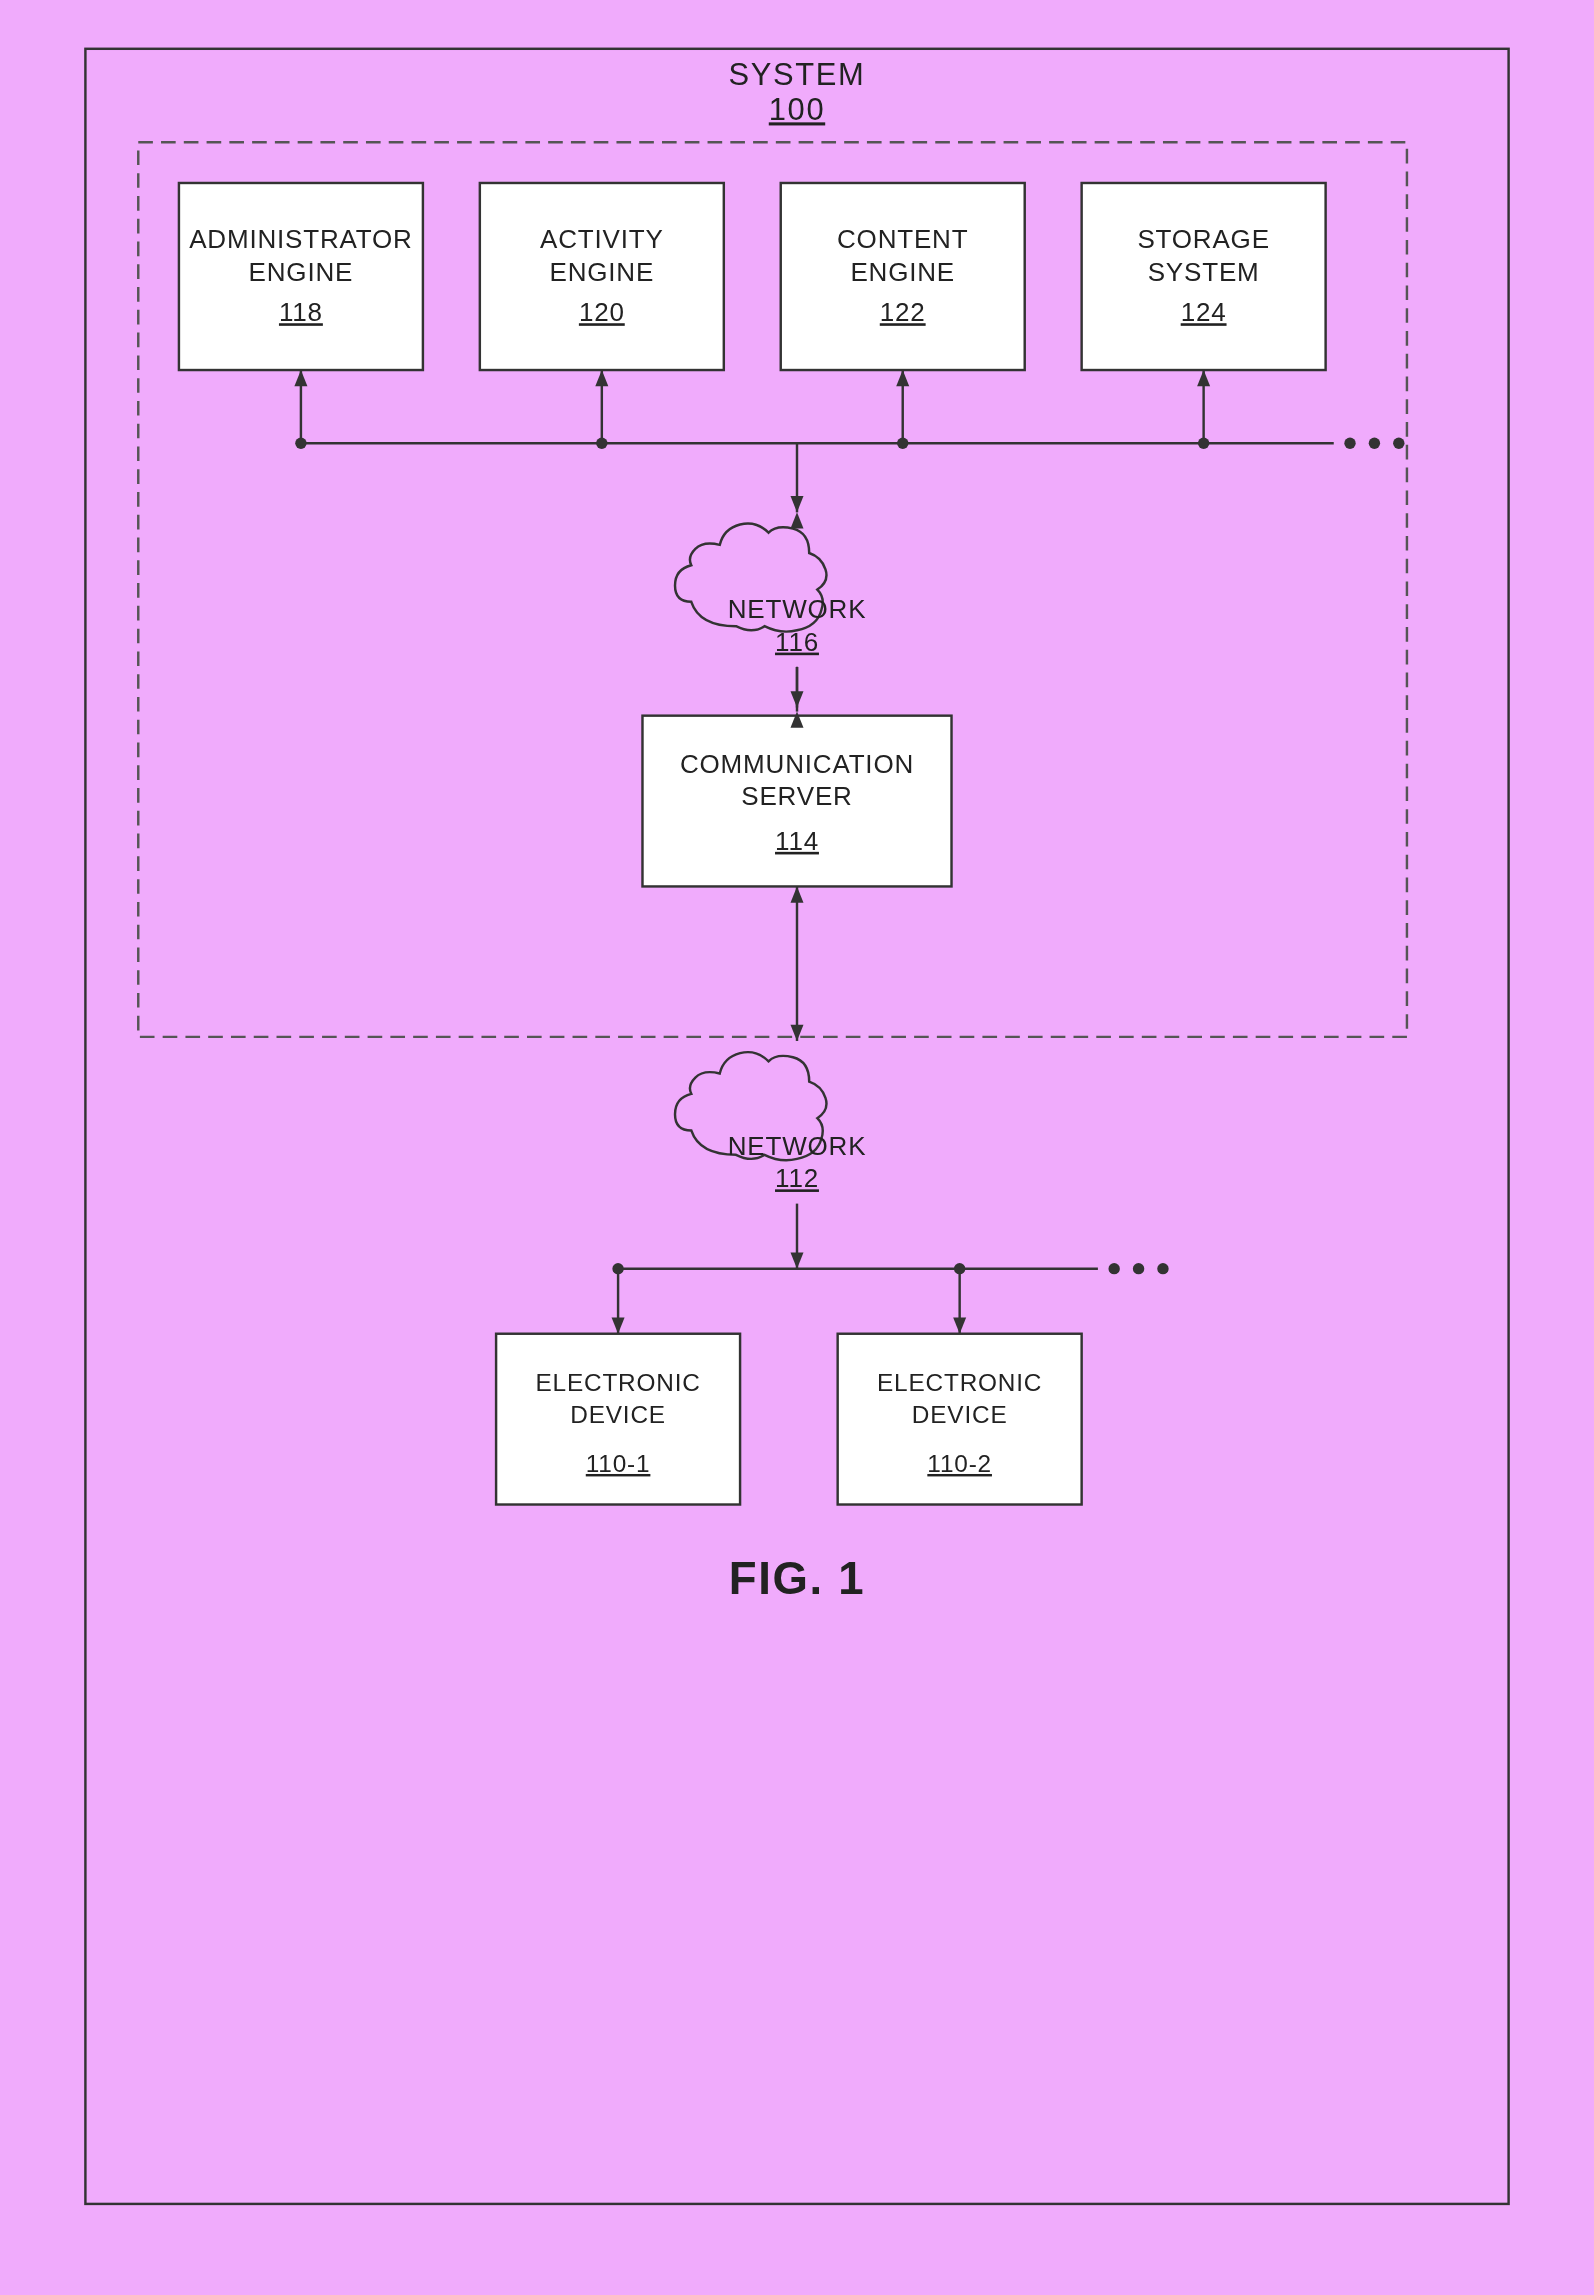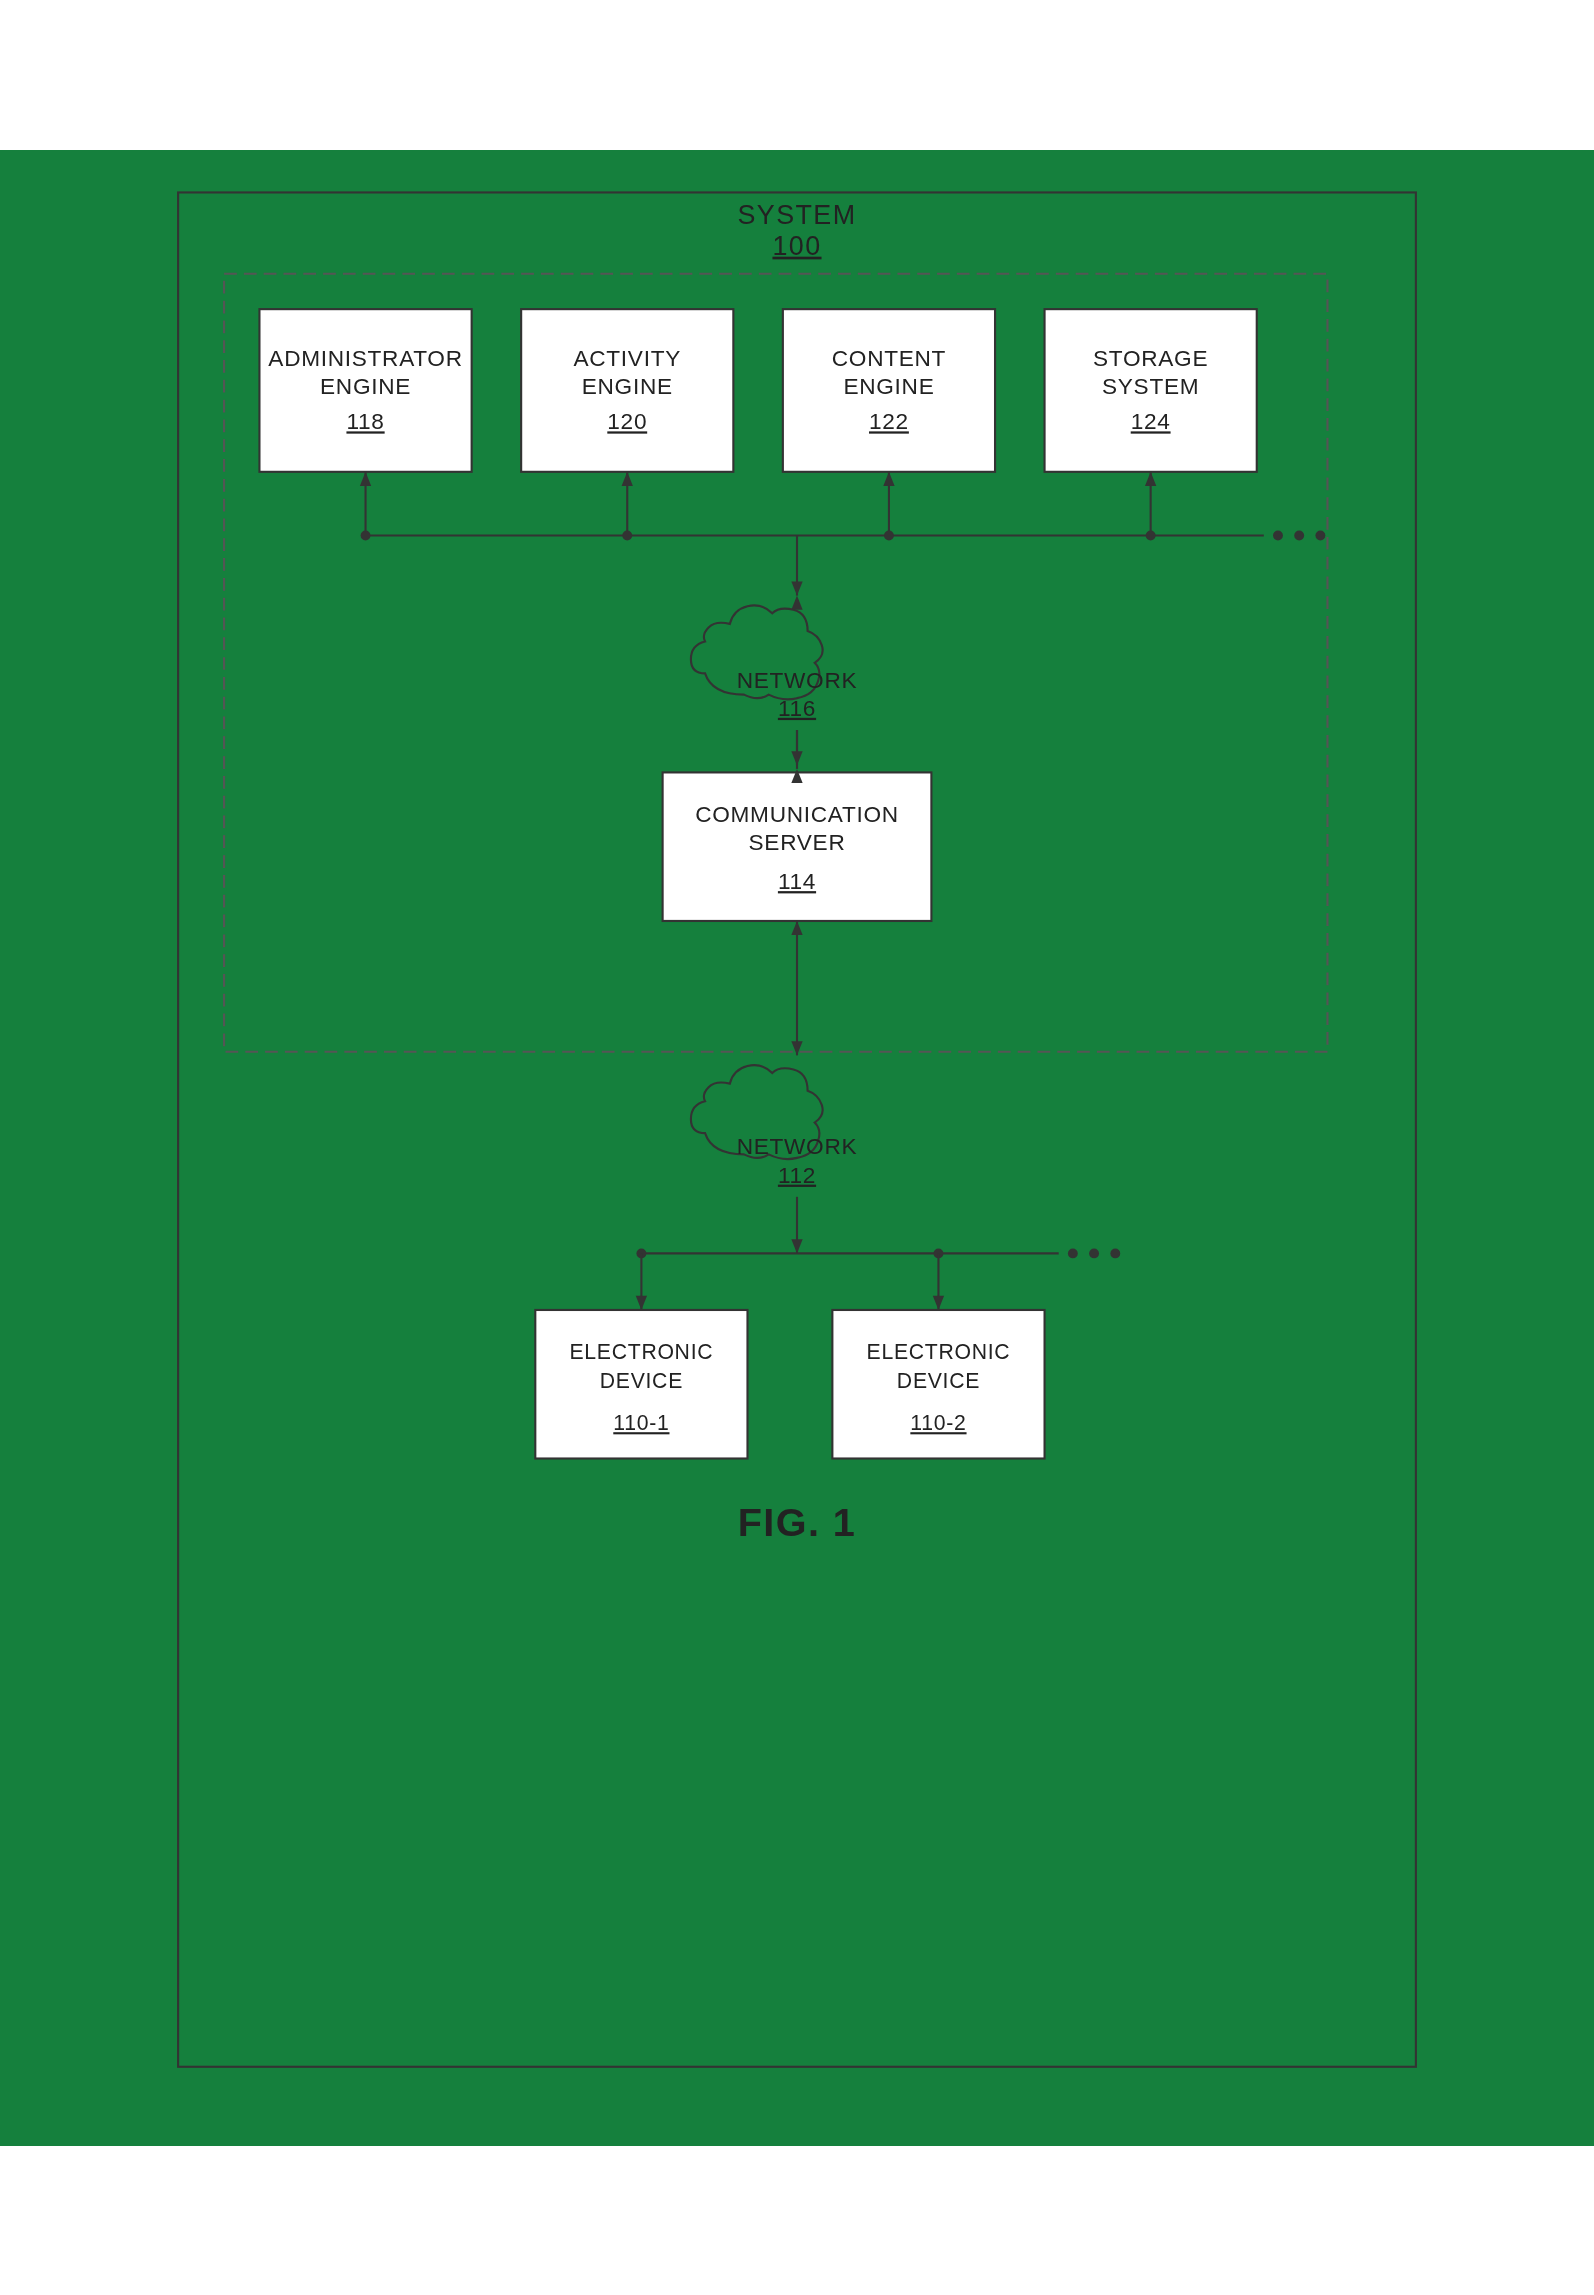--- a/index.html
+++ b/index.html
@@ -7,22 +7,22 @@
       background: #ffffff;
       font-family: Arial, sans-serif;
       width: 1594px;
       min-height: 2295px;
       display: flex;
       align-items: center;
       justify-content: center;
     }
     .page {
       width: 1594px;
-      height: 1996px;
-      background: #15803d;
+      height: 2295px;
+      background: #f0abfc;
       position: relative;
       display: flex;
       flex-direction: column;
       align-items: center;
       padding: 49px 77px;
     }
 
     
     .main-svg {
       position: absolute;

